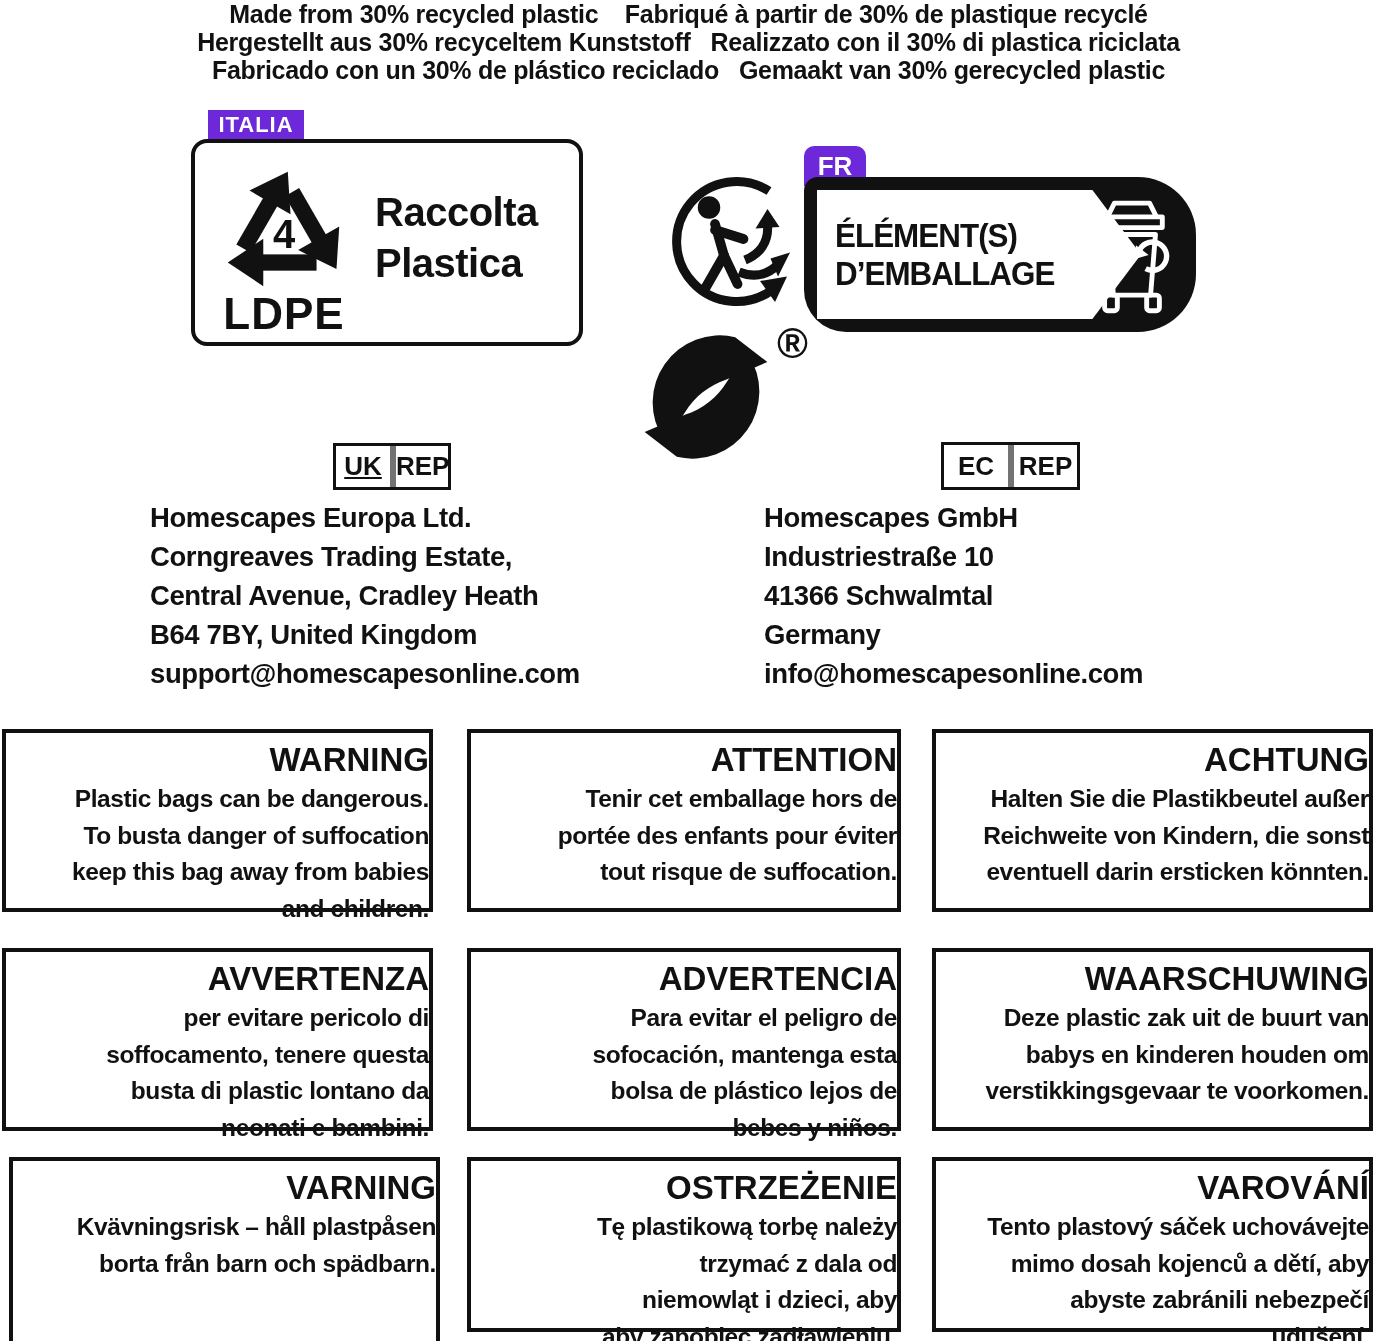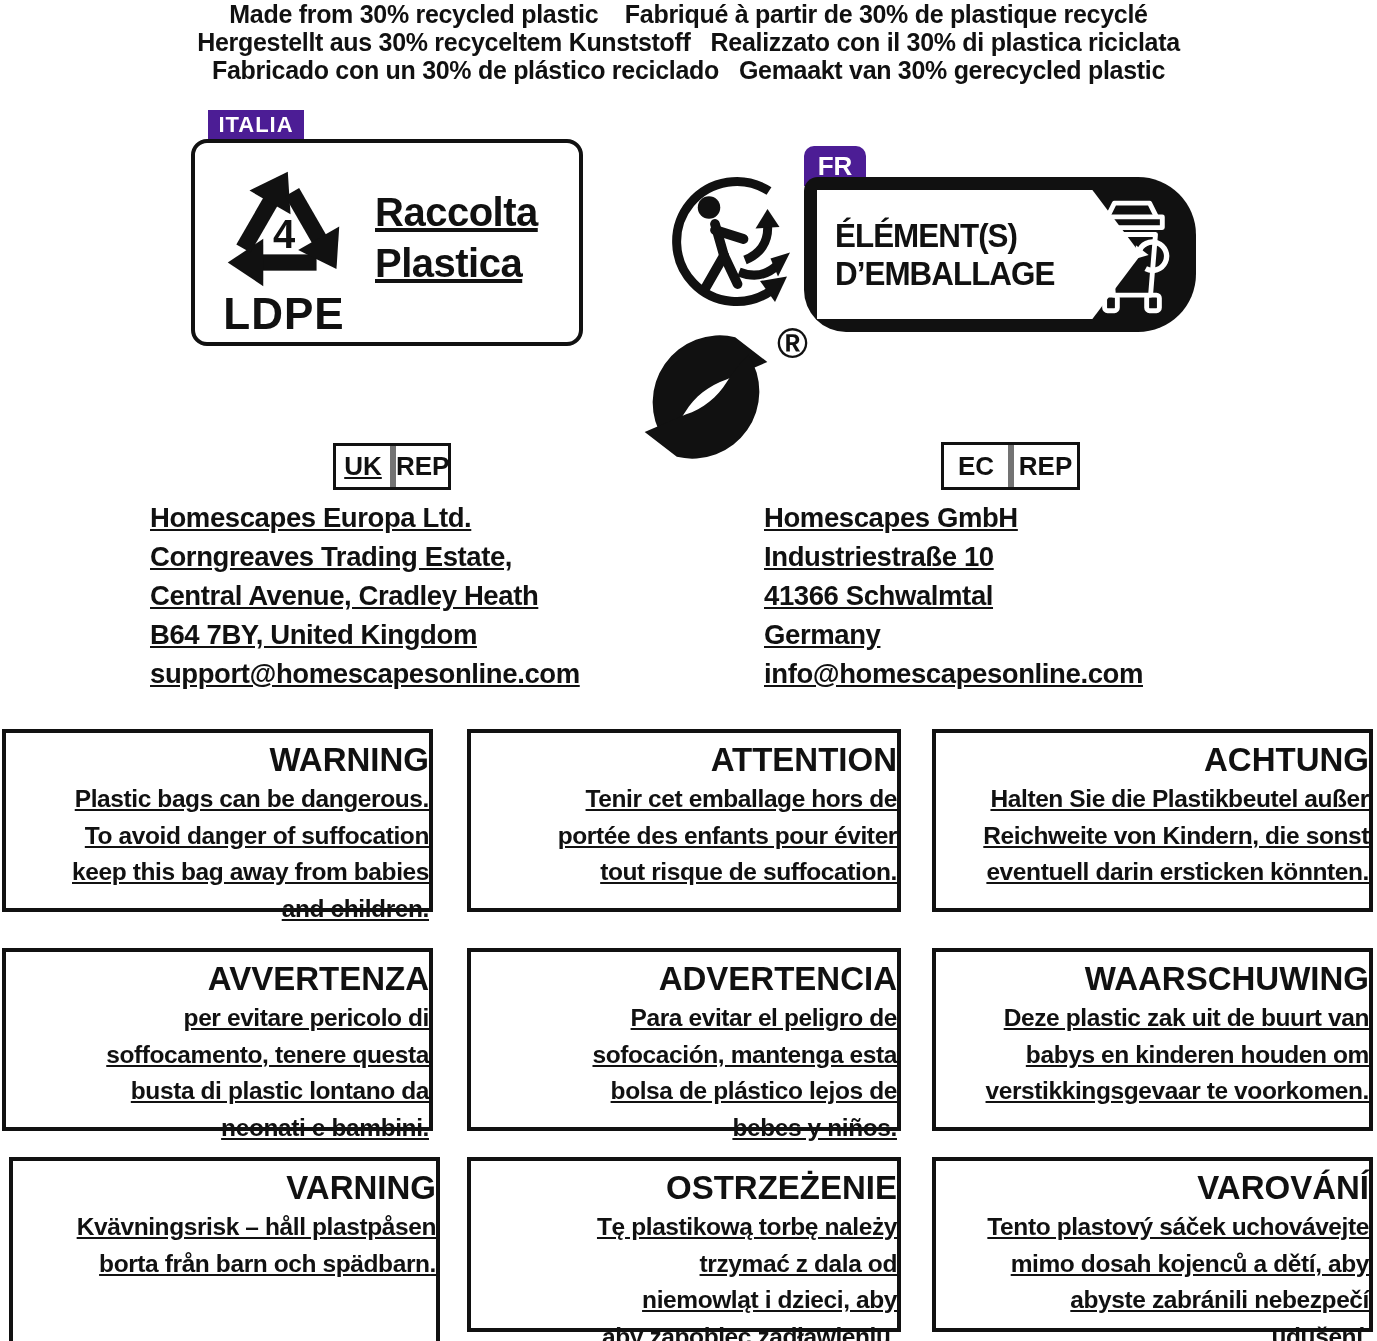--- a/index.html
+++ b/index.html
@@ -1,24 +1,24 @@
 <!DOCTYPE html>
 <html><head>
 <meta charset="utf-8">
 <style>
   html,body{margin:0;padding:0;background:#fff;}
   #page{position:relative;width:1377px;height:1341px;background:#fff;color:#111;
         font-family:"Liberation Sans","DejaVu Sans",sans-serif;font-weight:bold;overflow:hidden;}
   .pre{white-space:pre;}
-  .ml{white-space:pre-line;text-decoration:underline;}
+  .ml{white-space:pre-line;}
   .abs{position:absolute;}
 
   
   .notice{left:0;top:8;width:100%;text-align:center;font-size:25px;line-height:28px;letter-spacing:-0.3px;}
-  .tag{background:#4c1d95;color:#fff;display:flex;align-items:center;justify-content:center;}
+  .tag{background:#6d28d9;color:#fff;display:flex;align-items:center;justify-content:center;}
   #italia-tag{left:208px;top:110px;width:96px;height:30px;font-size:22px;letter-spacing:1px;}
   #italia-box{left:191px;top:139px;width:392px;height:207px;border:4px solid #111;border-radius:16px;box-sizing:border-box;background:#fff;}
   #ldpe-code{left:6px;top:146px;width:166px;text-align:center;font-size:44px;letter-spacing:1px;}
   #raccolta{left:180px;top:44px;font-size:40px;line-height:51px;letter-spacing:-0.5px;}
 
   
   #fr-tag{left:804px;top:146px;width:62px;height:40px;font-size:26px;border-radius:10px 10px 0 0;}
   #fr-banner{left:804px;top:177px;width:392px;height:155px;background:#111;border-radius:14px 58px 58px 42px;}
   #fr-arrow{position:absolute;left:13px;top:13px;width:324px;height:129px;background:#fff;
             clip-path:polygon(0 0,85% 0,100% 50%,85% 100%,0 100%);
@@ -133,21 +133,21 @@
   </div>
   <div class="abs addr ml" id="ec-addr">Homescapes GmbH
 Industriestraße 10
 41366 Schwalmtal
 Germany
 info@homescapesonline.com</div>
 
   <div class="wbox" style="left:2px;top:729px;width:431px;height:183px">
     <div class="wtitle">WARNING</div>
     <div class="wbody ml">Plastic bags can be dangerous.
-To avoid danger of suffocation
+To busta danger of suffocation
 keep this bag away from babies
 and children.</div>
   </div>
   <div class="wbox" style="left:467px;top:729px;width:434px;height:183px">
     <div class="wtitle">ATTENTION</div>
     <div class="wbody ml">Tenir cet emballage hors de
 portée des enfants pour éviter
 tout risque de suffocation.</div>
   </div>
   <div class="wbox" style="left:932px;top:729px;width:441px;height:183px">

